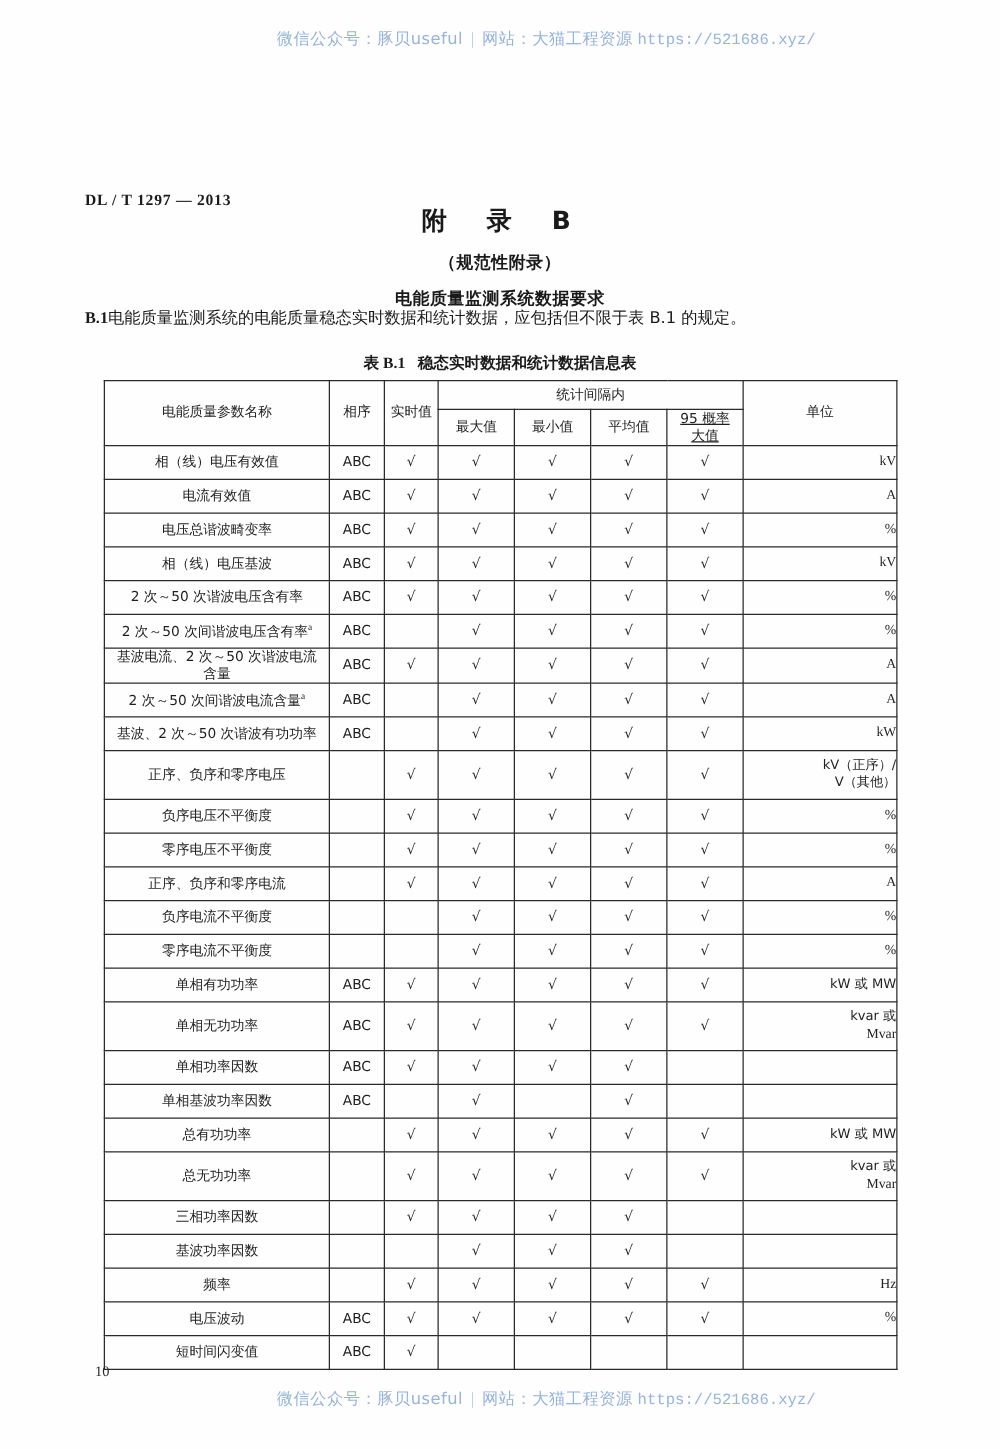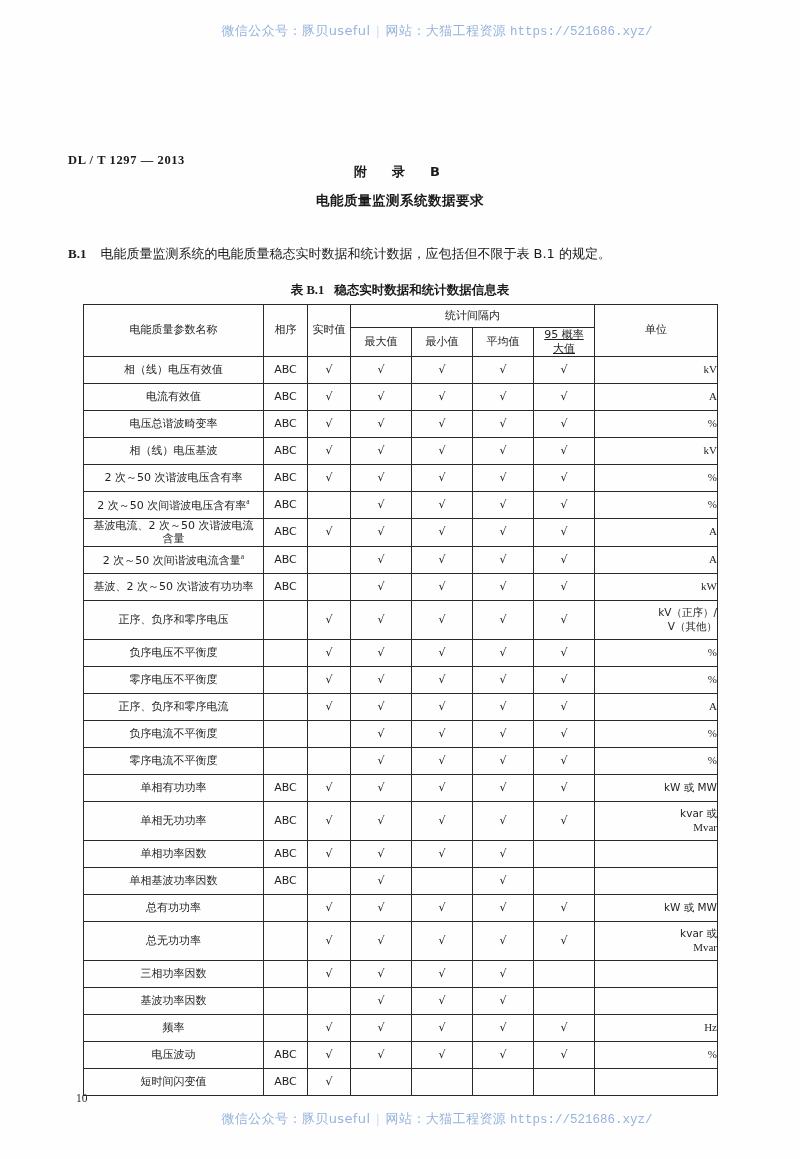--- a/index.html
+++ b/index.html
@@ -65,21 +65,21 @@
   .title-block {
     position: absolute;
     left: 0;
     top: 163px;
     width: 800px;
     text-align: center;
   }
   #annex-label {
     font-family: "DejaVu Sans", "Liberation Sans", sans-serif;
     font-weight: bold;
-    font-size: 13px;
+    font-size: 20px;
     letter-spacing: 6px;
     margin: 0 0 11px 0;
   }
   #annex-kind {
     font-family: "DejaVu Sans", "Liberation Sans", sans-serif;
     font-weight: bold;
     font-size: 13.5px;
     margin: 0 0 11px 0;
     letter-spacing: 0.5px;
   }
@@ -97,21 +97,20 @@
     left: 68px;
     top: 244px;
     width: 665px;
     font-size: 13px;
     line-height: 1.5;
     font-family: "DejaVu Sans", "Liberation Sans", sans-serif;
   }
   #clause-b1 .num {
     font-family: "Liberation Serif", "DejaVu Serif", serif;
     font-weight: bold;
-    margin-right: 14px;
     font-size: 13px;
   }
 
   
   #table-caption {
     position: absolute;
     left: 0;
     top: 282px;
     width: 800px;
     text-align: center;
@@ -195,20 +194,21 @@
 <div class="page">
 
   <div class="watermark" id="watermark-top">
     <span class="cn">微信公众号：</span><span class="cn">豚贝useful</span><span class="sep">|</span><span class="cn">网站：</span><span class="cn">大猫工程资源</span>&nbsp;<span class="url">https://521686.xyz/</span>
   </div>
 
   <div id="std-number">DL / T 1297 — 2013</div>
 
   <div class="title-block">
     <div id="annex-label">附　录　B</div>
+    <div id="annex-kind">（规范性附录）</div>
     <div id="annex-title">电能质量监测系统数据要求</div>
   </div>
 
   <div id="clause-b1">
     <span class="num">B.1</span><span>电能质量监测系统的电能质量稳态实时数据和统计数据，应包括但不限于表 B.1 的规定。</span>
   </div>
 
   <div id="table-caption">
     <span class="cap-num">表 B.1</span><span>稳态实时数据和统计数据信息表</span>
   </div>

